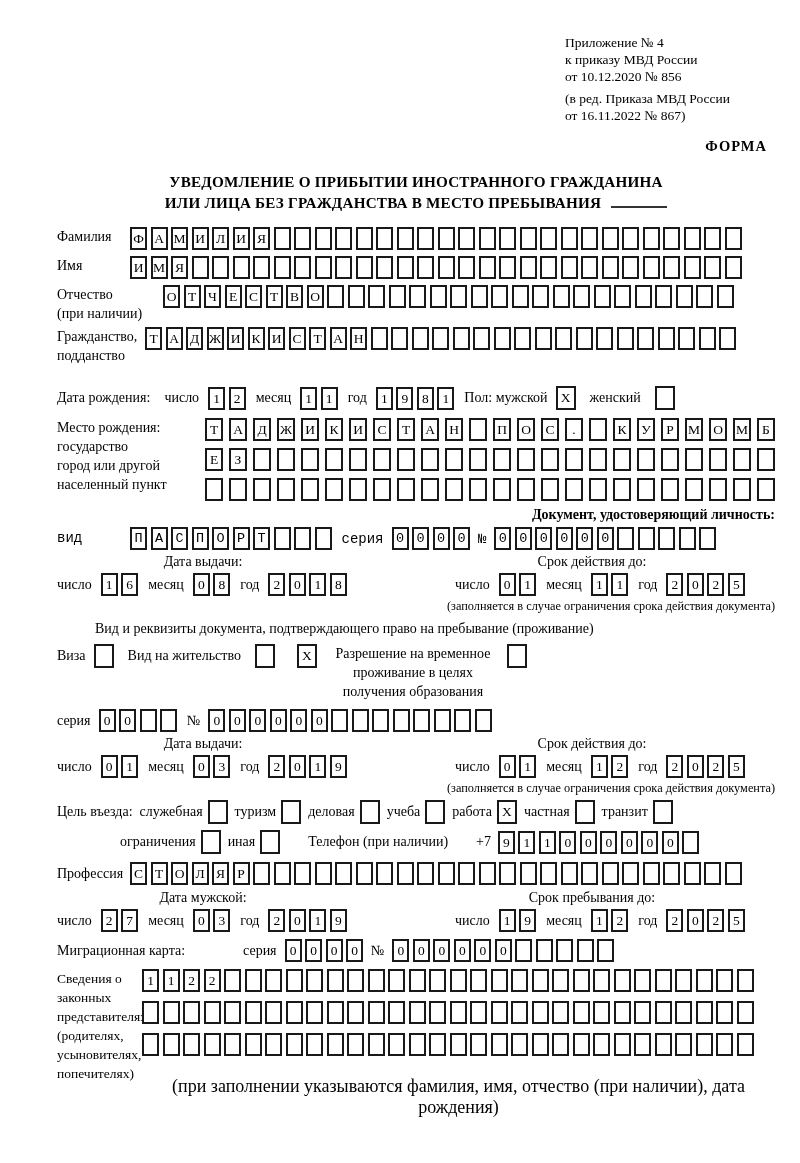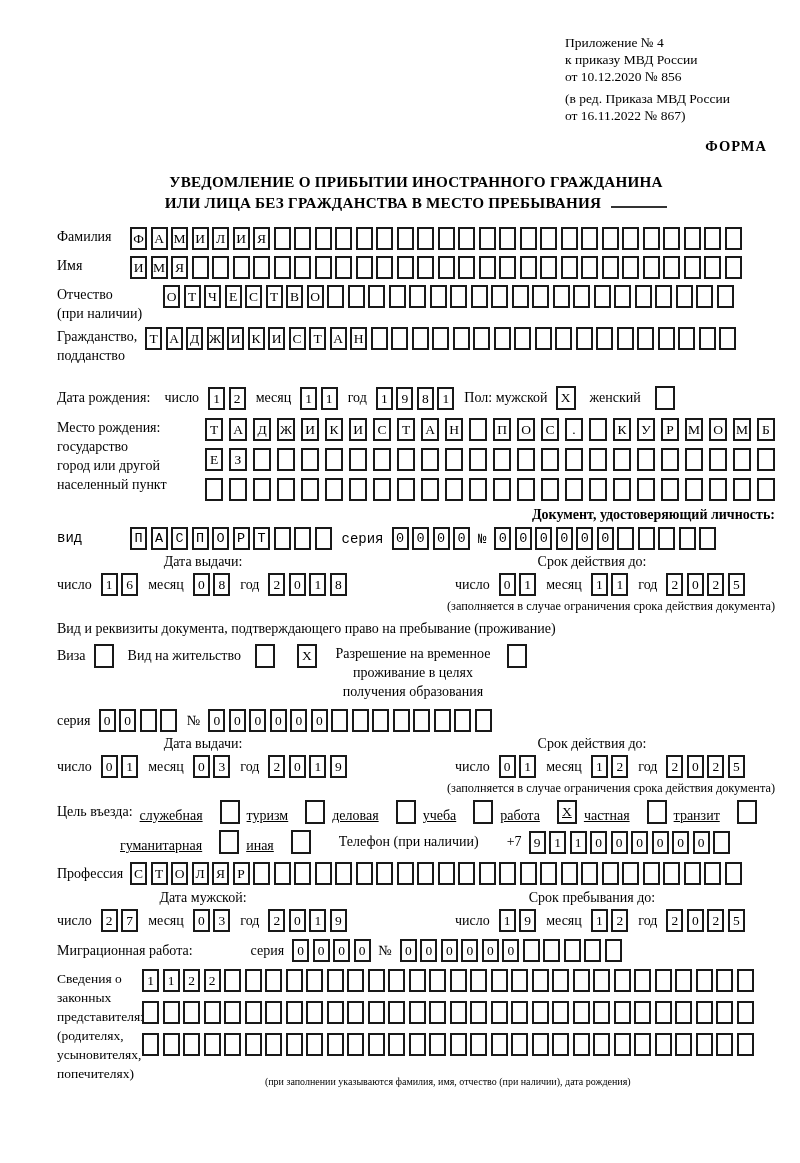--- a/index.html
+++ b/index.html
@@ -46,24 +46,24 @@
   .dhead.l{padding-right:60px;}
   .dnote{text-align:right;font-size:12.3px;margin-top:3px;}
 
   .gap8{width:8px;flex:none;}
   .gap10{width:10px;flex:none;}
   .gap14{width:14px;flex:none;}
 
   .optc{text-align:center;line-height:19px;}
   .optw1{width:186px;flex:none;}
   .optw2{width:172px;flex:none;}
-  .pair{display:inline-flex;align-items:flex-end;gap:17px;text-decoration:underline;}
+  .pair{display:inline-flex;align-items:center;gap:5px;}
   .purp{display:flex;align-items:center;gap:7px;flex-wrap:nowrap;}
   .indent{margin-left:63px;}
-  .repnote{font-size:10px;margin-top:11px;text-align:center;}
+  .repnote{font-size:18px;margin-top:11px;text-align:center;}
   .nowrap{white-space:nowrap;}
 </style>
 </head>
 <body>
 
 <div class="page">
 
   <div class="hdr">
     <div>Приложение № 4</div>
     <div>к приказу МВД России</div>
@@ -440,21 +440,21 @@
               <span class="cell">2</span>
               <span class="cell">0</span>
               <span class="cell">2</span>
               <span class="cell">5</span>
             </span>
         </div>
         <div class="dnote">(заполняется в случае ограничения срока действия документа)</div>
       </div>
     </div>
 
-    <div style="line-height:22px;">
+    <div style="line-height:22px;margin-left:38px;">
       <div>Вид и реквизиты документа, подтверждающего право на пребывание (проживание)</div>
     </div>
 
     <div class="row" style="margin-top:4px;margin-bottom:8px;">
       <span style="line-height:24px;">Виза</span>
       <span class="gap8"></span>
       <span class="cells box">
           <span class="cell"></span>
         </span>
       <span class="gap14"></span>
@@ -595,21 +595,21 @@
       <span class="pair">
         <span>транзит</span>
         <span class="cells box">
             <span class="cell"></span>
           </span>
       </span>
     </div>
 
     <div class="purp indent" style="margin-bottom:8px;">
       <span class="pair">
-        <span>гуманитарная</span>
+        <span>ограничения</span>
         <span class="cells box">
             <span class="cell"></span>
           </span>
       </span>
       <span class="pair">
         <span>иная</span>
         <span class="cells box">
             <span class="cell"></span>
           </span>
       </span>
@@ -708,21 +708,21 @@
               <span class="cell">2</span>
               <span class="cell">0</span>
               <span class="cell">2</span>
               <span class="cell">5</span>
             </span>
         </div>
       </div>
     </div>
 
     <div class="row ai-c" style="margin-bottom:7px;">
-      <span>Миграционная работа:</span>
+      <span>Миграционная карта:</span>
       <span style="width:58px;flex:none;"></span>
       <span>серия</span>
       <span class="gap8"></span>
       <span class="cells">
           <span class="cell">0</span>
           <span class="cell">0</span>
           <span class="cell">0</span>
           <span class="cell">0</span>
         </span>
       <span class="gap8"></span>

